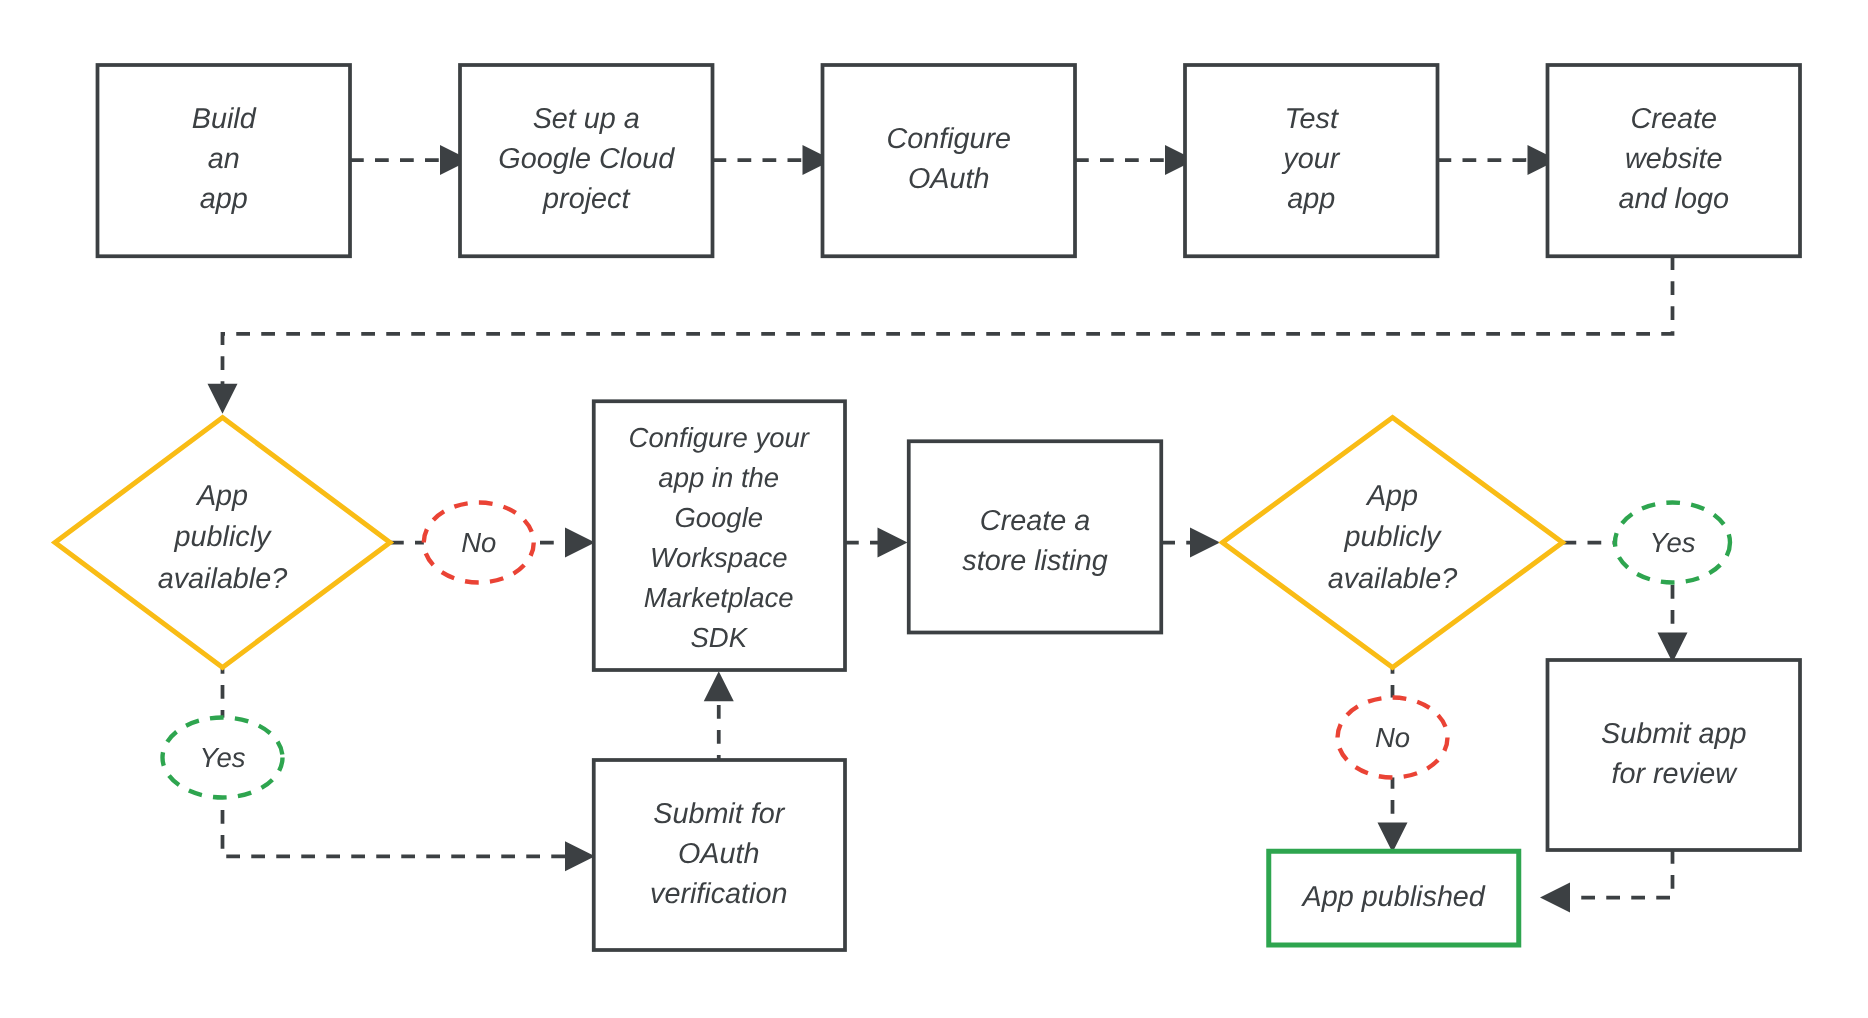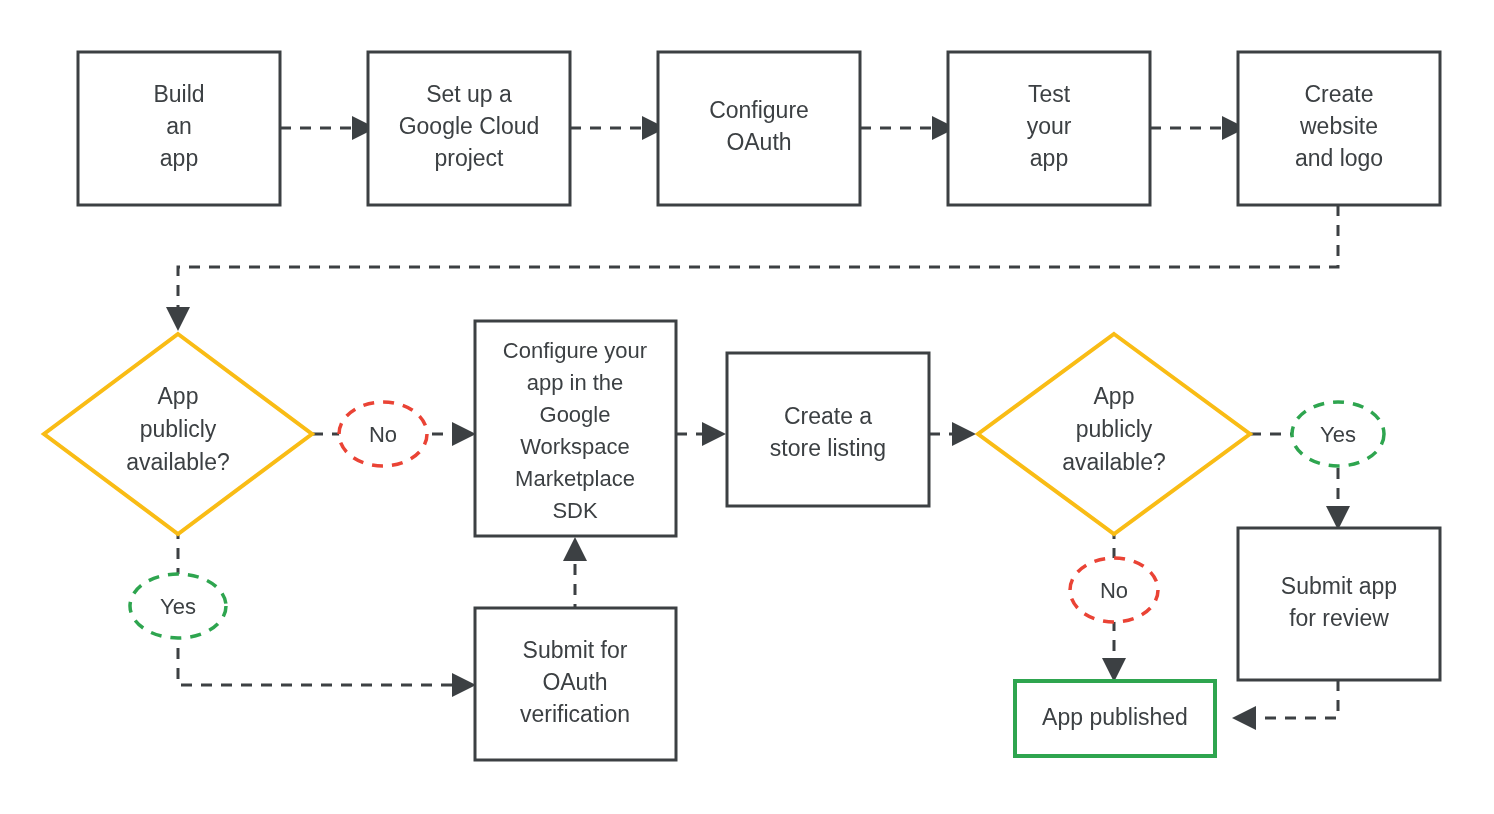--- a/index.html
+++ b/index.html
@@ -10,20 +10,21 @@
   body {
     width: 1494px;
     height: 814px;
     font-family: "Liberation Sans", sans-serif;
     overflow: hidden;
   }
   #flowchart-root {
     position: relative;
     width: 1494px;
     height: 814px;
+    font-style: italic;
   }
   svg#diagram {
     display: block;
     width: 1494px;
     height: 814px;
   }
   .node-rect {
     fill: #ffffff;
     stroke: #3C4043;
     stroke-width: 3;

